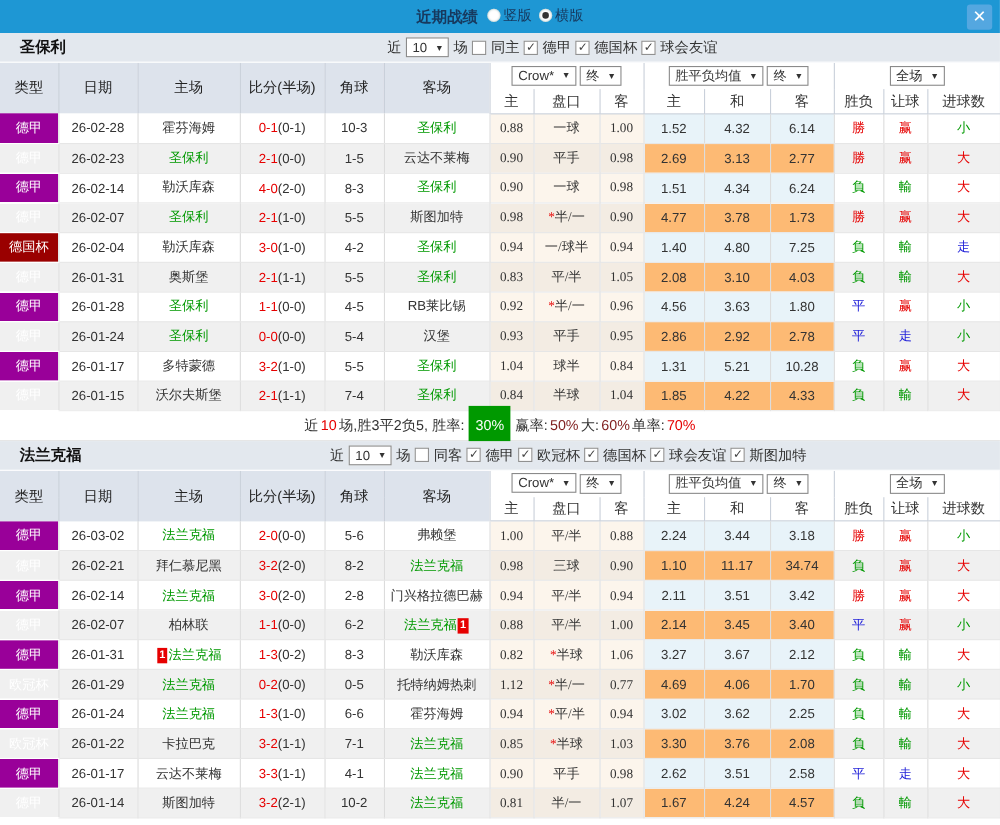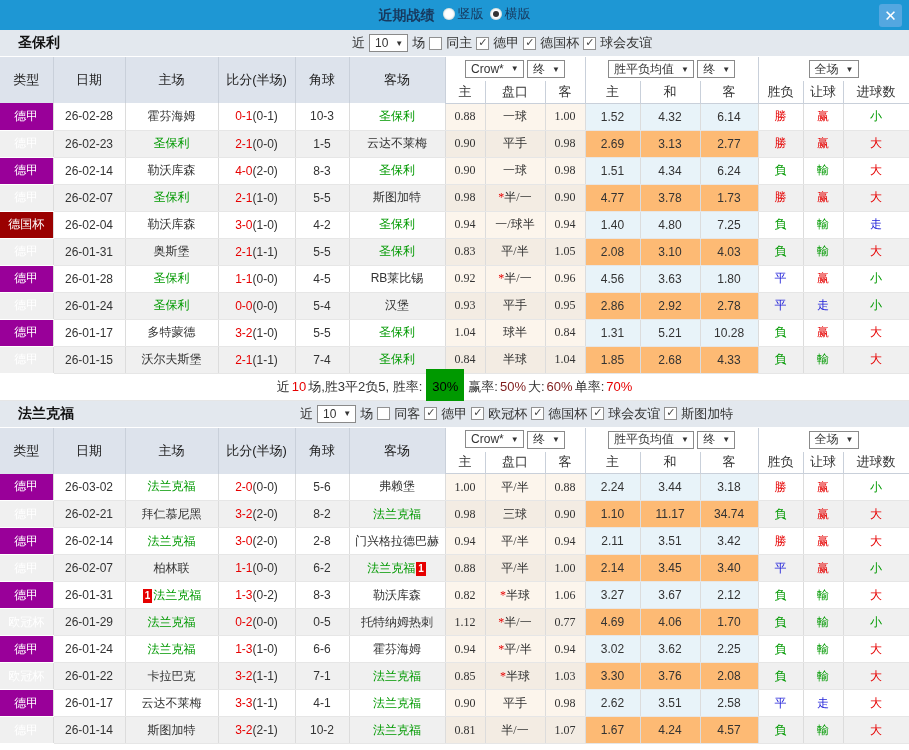--- a/index.html
+++ b/index.html
@@ -52,21 +52,21 @@
   .t-red{color:#e60000} .t-green{color:#009900} .t-blue{color:#2323d9}
   .team-green{color:#009900}
   .sc-main{color:#e60000} .sc-half{color:#333}
   .star{color:#e60000}
   .card { background:#e60000; color:#fff; font-size:10px; padding:0 2px; font-weight:bold;
     vertical-align:top; line-height:14px; display:inline-block; margin:2px 1px 0 1px; }
 
   
   .summary { height:27px; display:flex; align-items:center; justify-content:center; gap:2px;
     border-bottom:1px solid #e6e6e6; font-size:13px; background:#fff; }
-  .sum-badge { background:#009900; color:#000000; padding:10px 6px; margin:0 2px; }
+  .sum-badge { background:#009900; color:#ffffff; padding:10px 6px; margin:0 2px; }
   .sum-r{color:#e60000} .sum-b{color:#7f1d1d}
 </style>
 </head>
 <body>
 
 <div class="app">
   <div class="titlebar">
     <div class="title-center">
       <span class="dlg-title">近期战绩</span><span class="radio-group" id="radio-group">
           <span class="radio"></span>
@@ -323,21 +323,21 @@
               <td class="lg lg-de">德甲</td>
               <td>26-01-15</td>
               <td><span>沃尔夫斯堡</span></td>
               <td><span class="sc-main">2-1</span><span class="sc-half">(1-1)</span></td>
               <td>7-4</td>
               <td><span class="team-green">圣保利</span></td>
               <td class="od">0.84</td>
               <td class="od"><span>半球</span></td>
               <td class="od">1.04</td>
               <td class="av">1.85</td>
-              <td class="av">2.68</td>
+              <td class="av">4.22</td>
               <td class="av">4.33</td>
               <td class="t-green">負</td>
               <td class="t-green">輸</td>
               <td class="t-red">大</td>
             </tr>
           </tbody>
     </table>
   <div class="summary">
           <span>近</span>
           <span class="sum-r">10</span>

